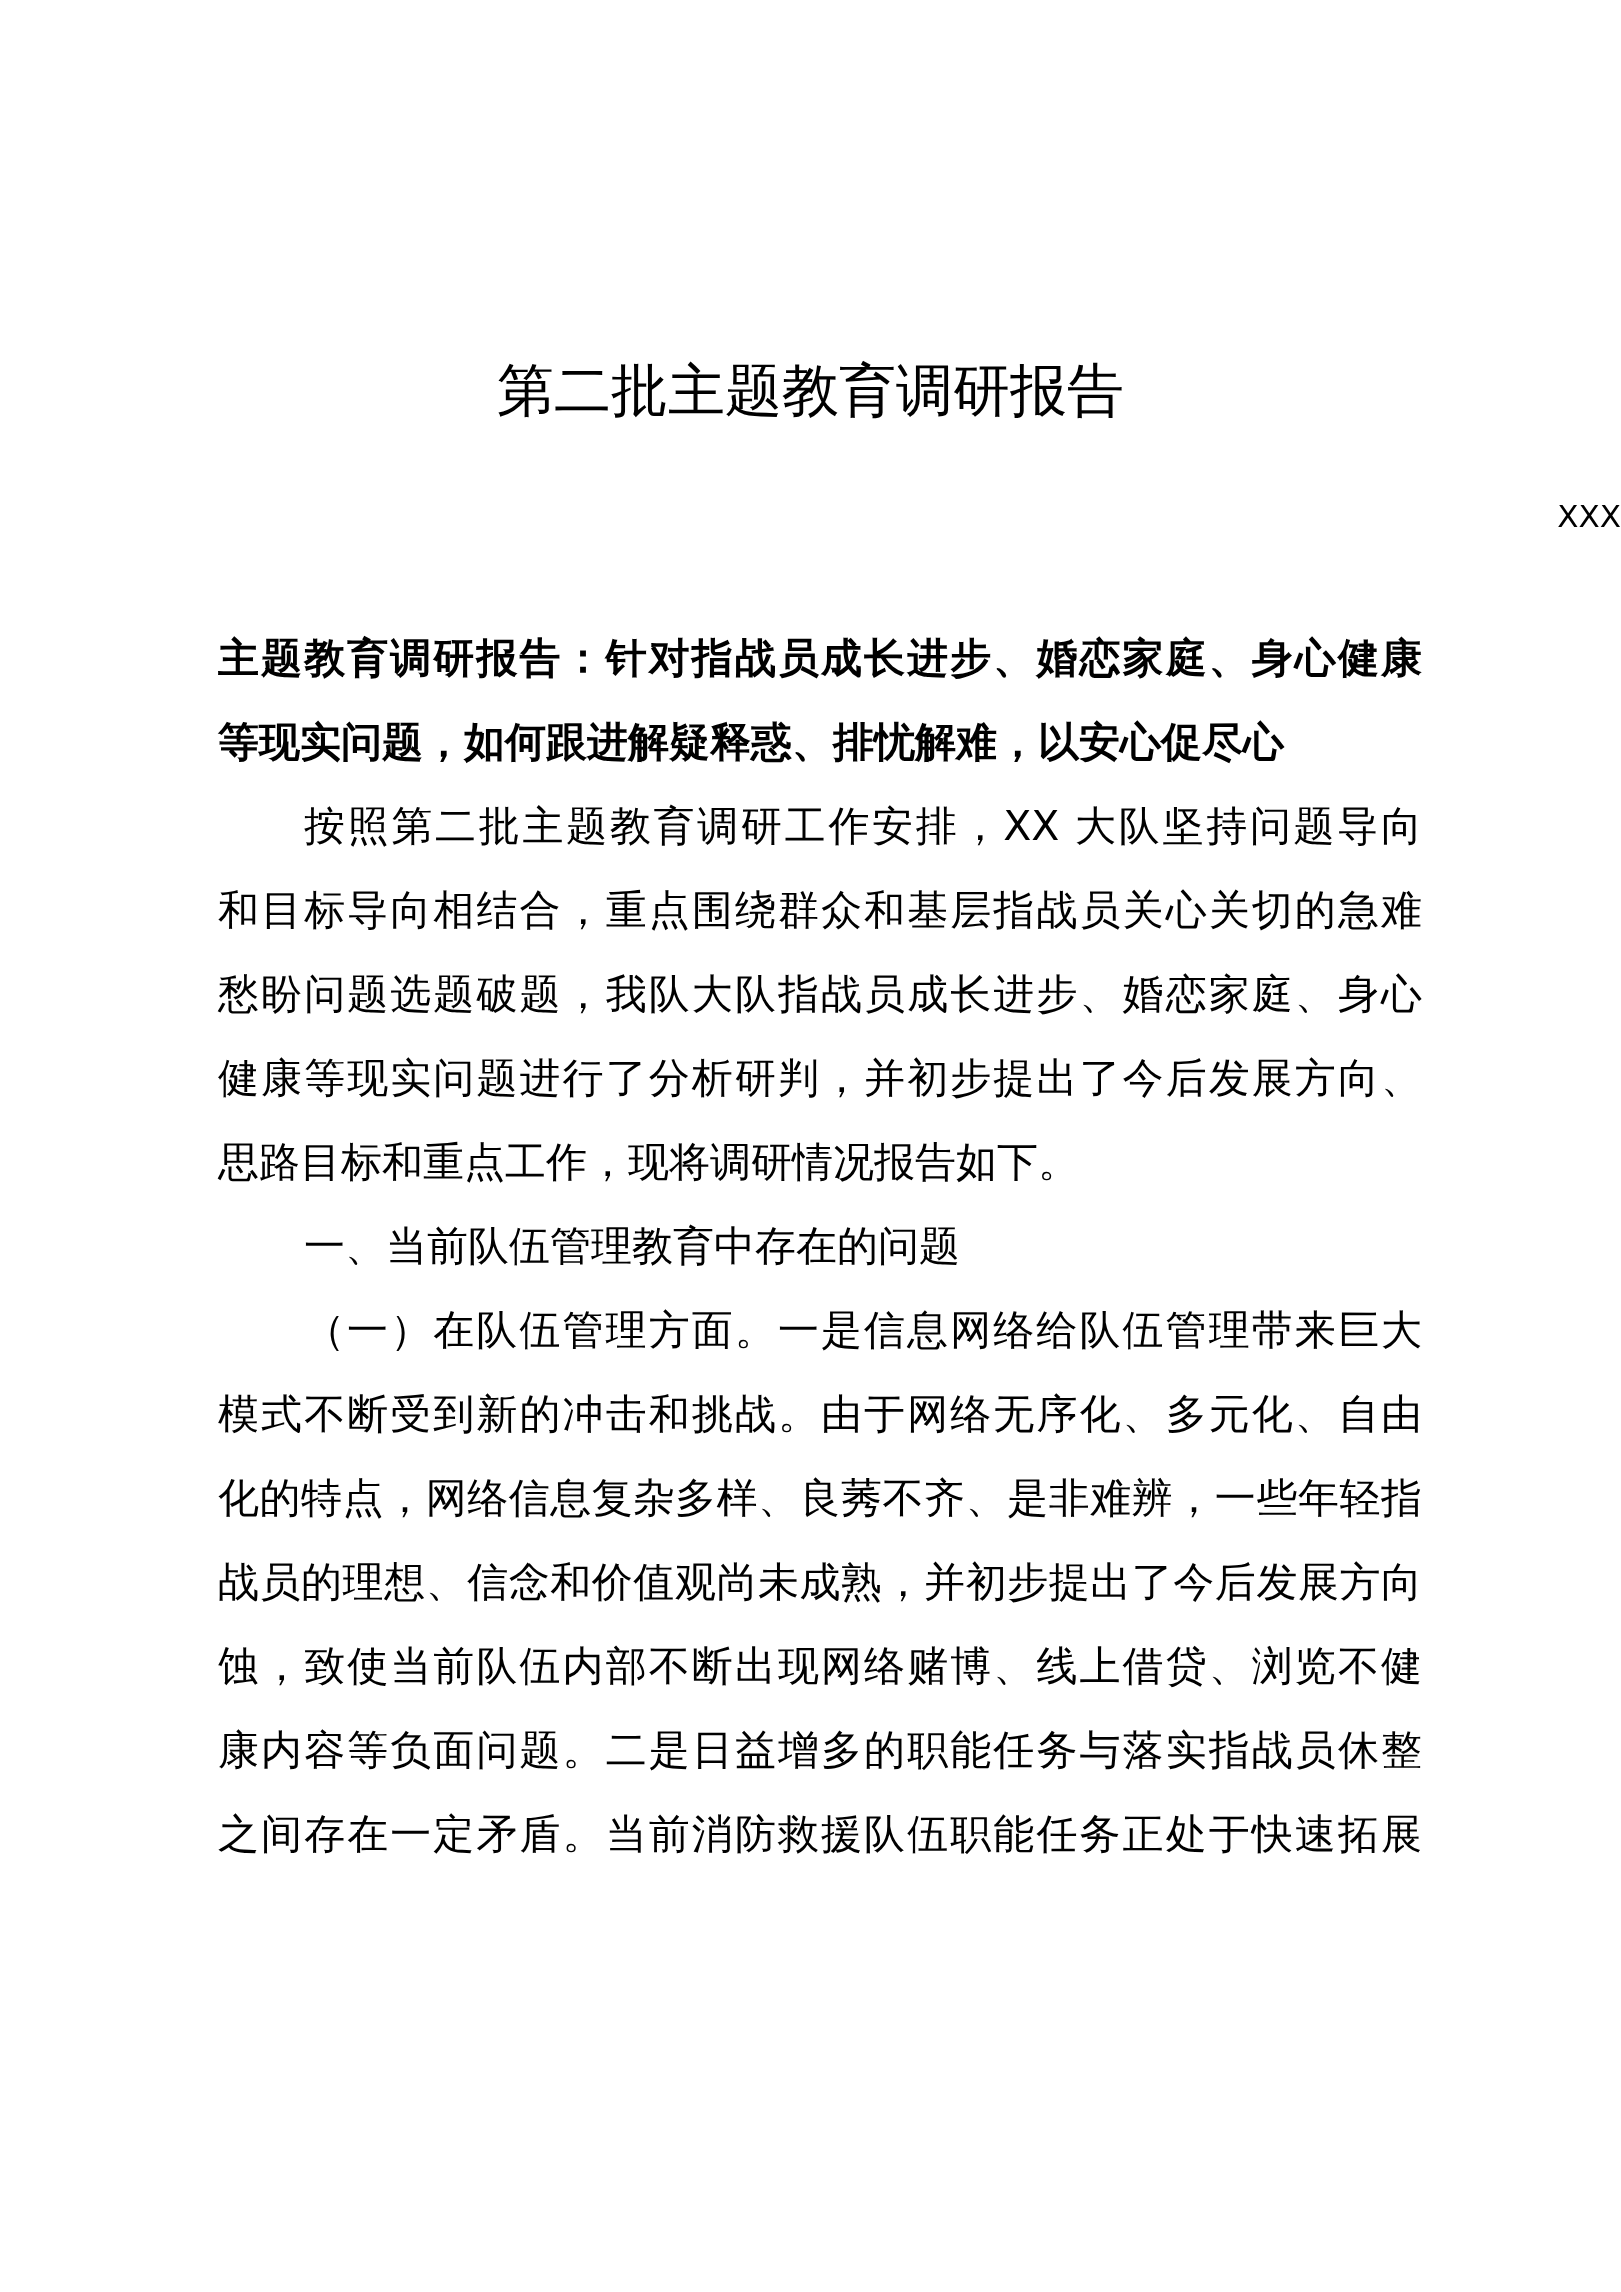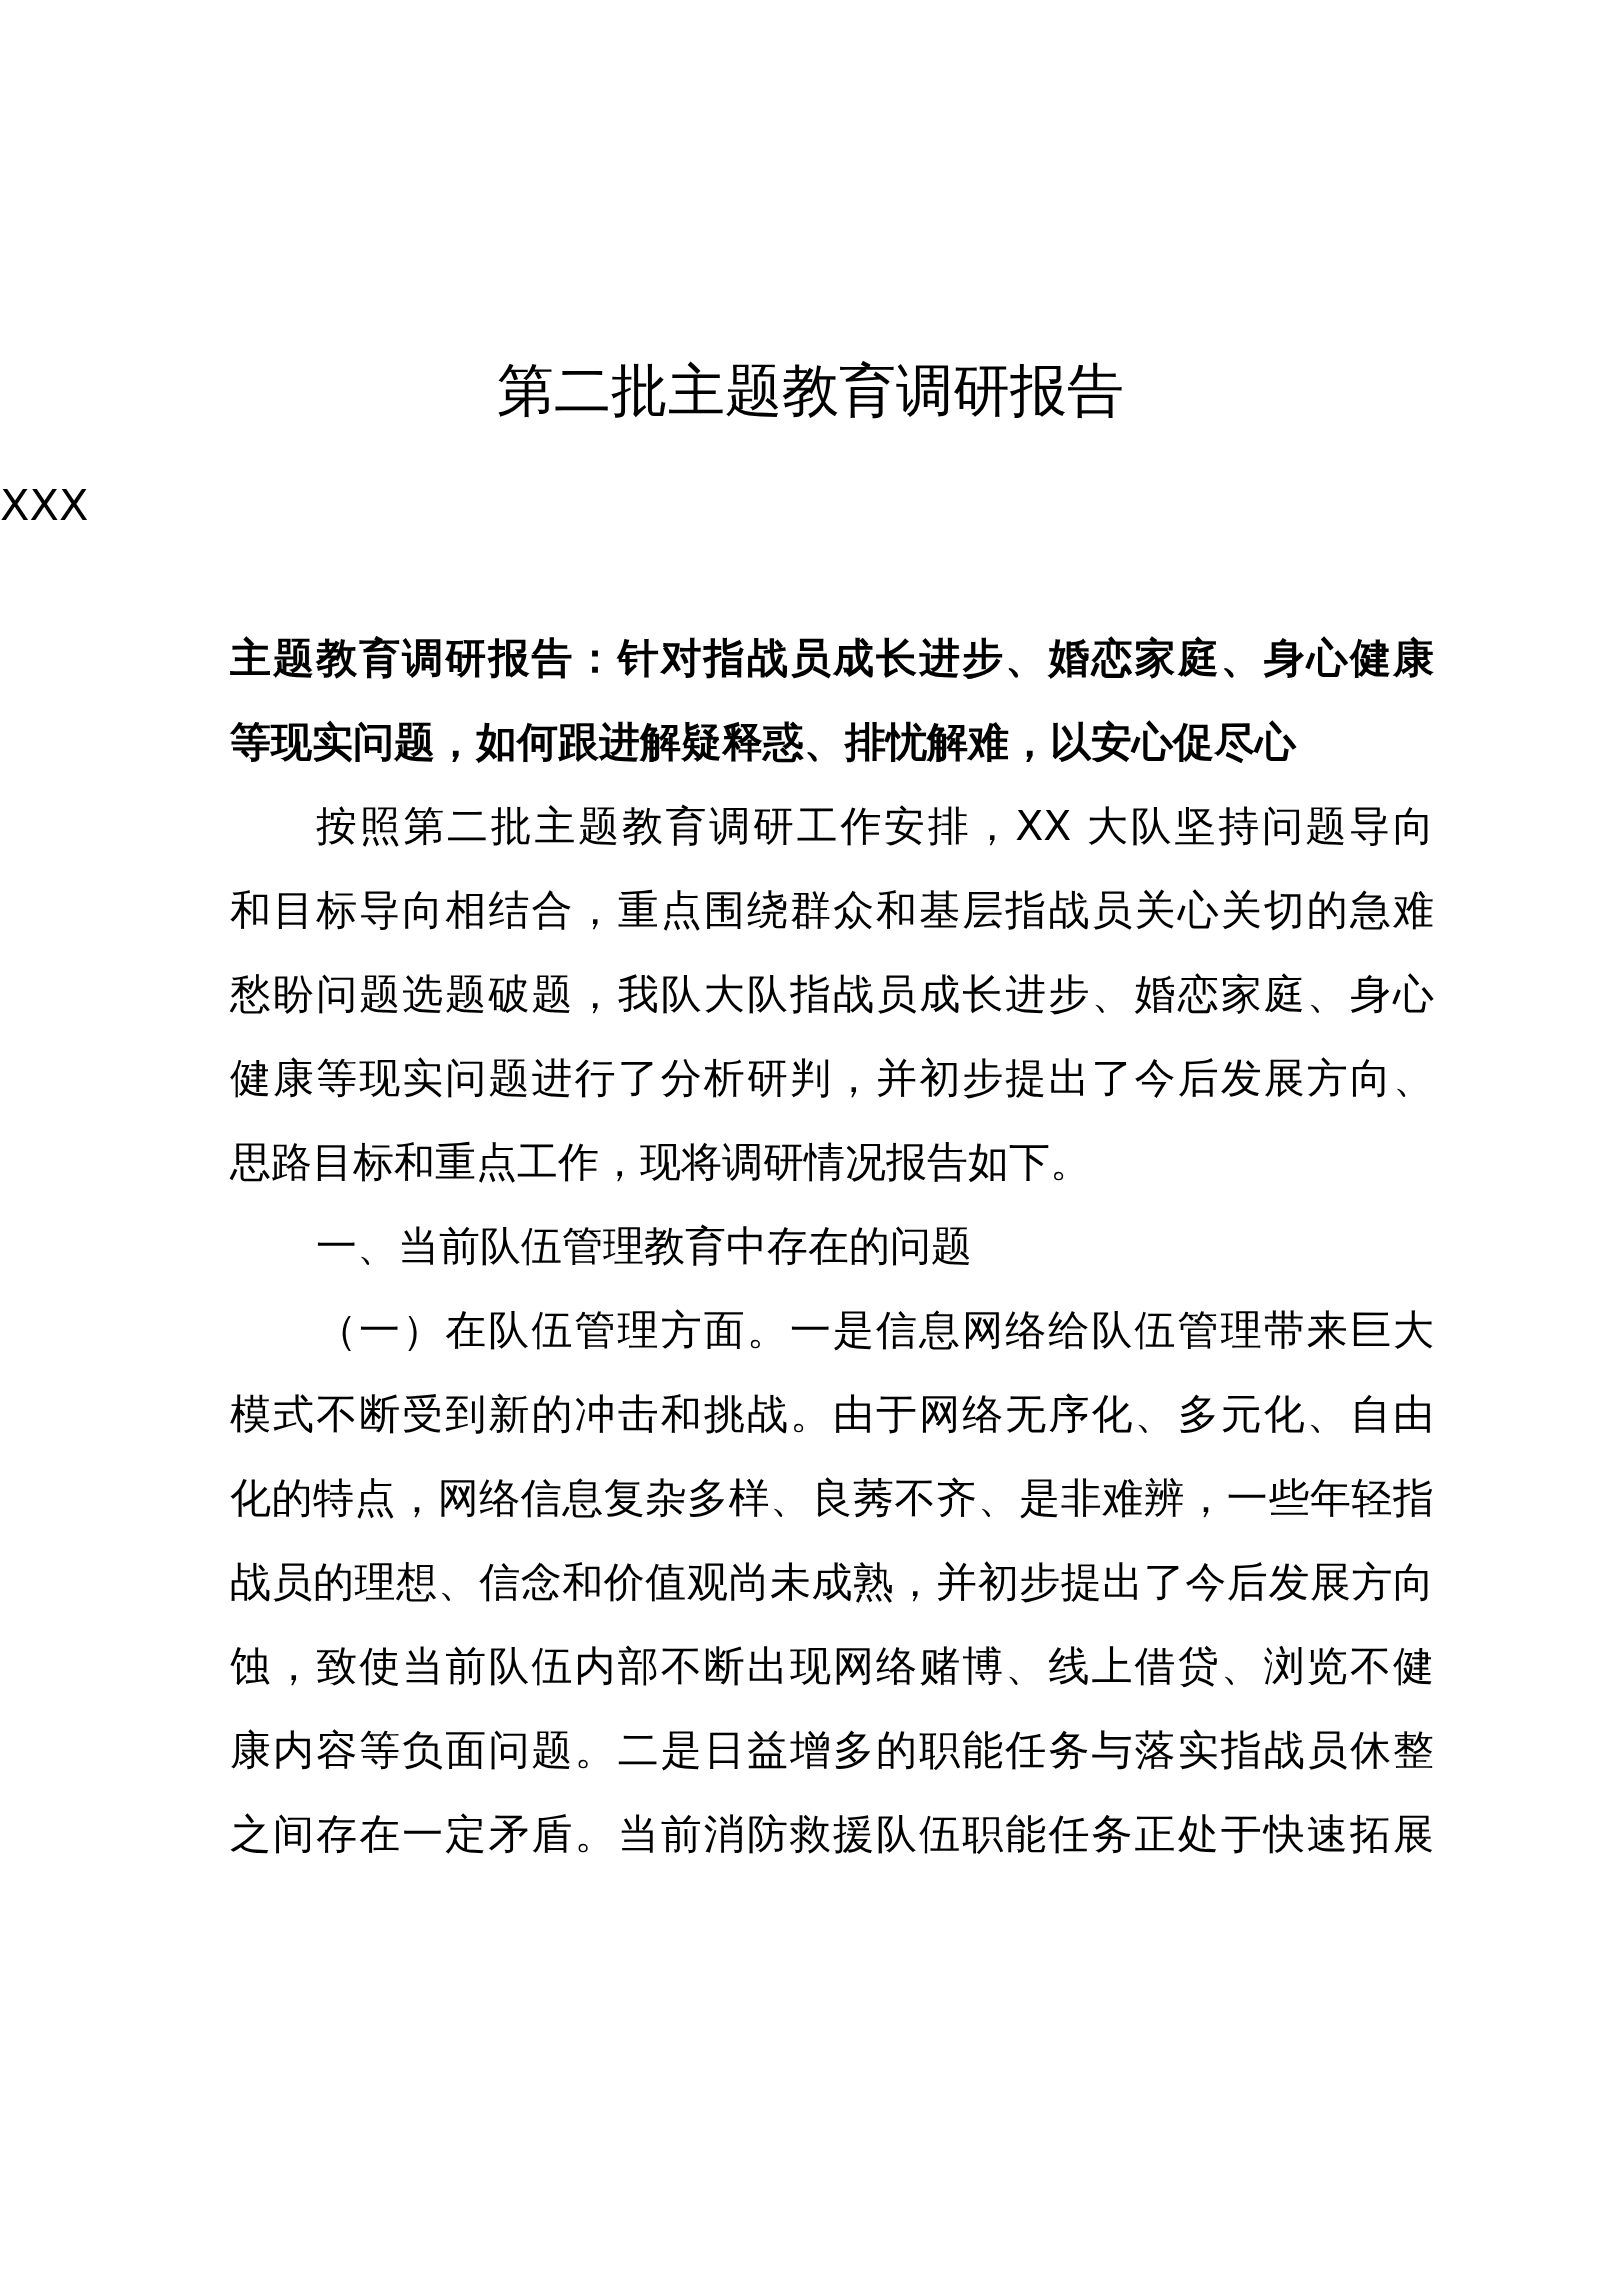--- a/index.html
+++ b/index.html
@@ -31,32 +31,31 @@
     font-size: 57px;
     line-height: 78px;
     font-weight: normal;
     letter-spacing: 0px;
     margin: 0;
   }
   .author {
     position: absolute;
     left: 0;
     width: 1621px;
-    top: 476px;
-    text-align: left;
-    font-size: 43px;
+    top: 487px;
+    text-align: right;
+    font-size: 31px;
     line-height: 59px;
     margin: 0;
   }
   .body-text {
     position: absolute;
     left: 218px;
     top: 616px;
     width: 1204px;
-    margin-left: 12px;
   }
   .line {
     display: block;
     height: 84px;
     line-height: 84px;
     font-size: 41px;
     white-space: nowrap;
     text-align: justify;
     text-align-last: justify;
     letter-spacing: 0px;

